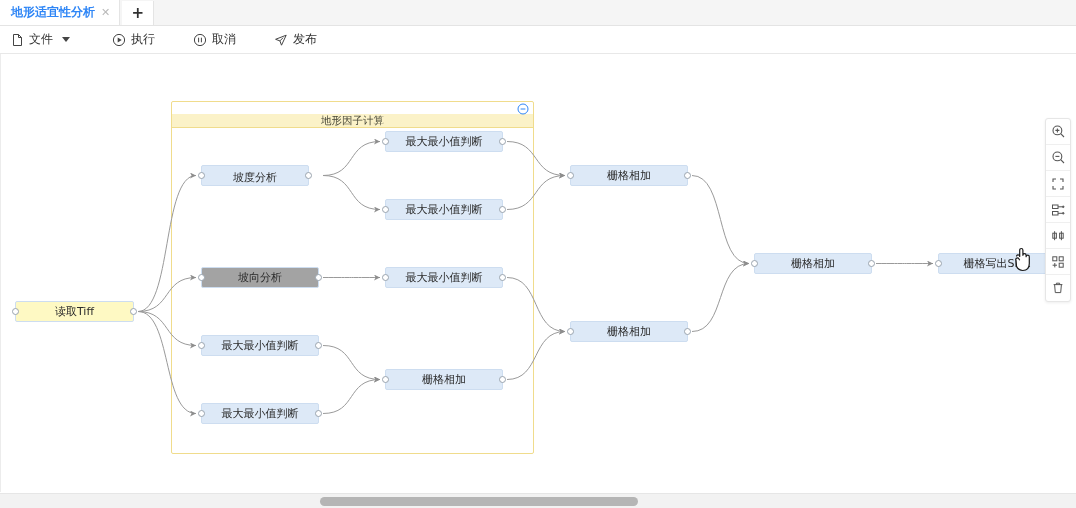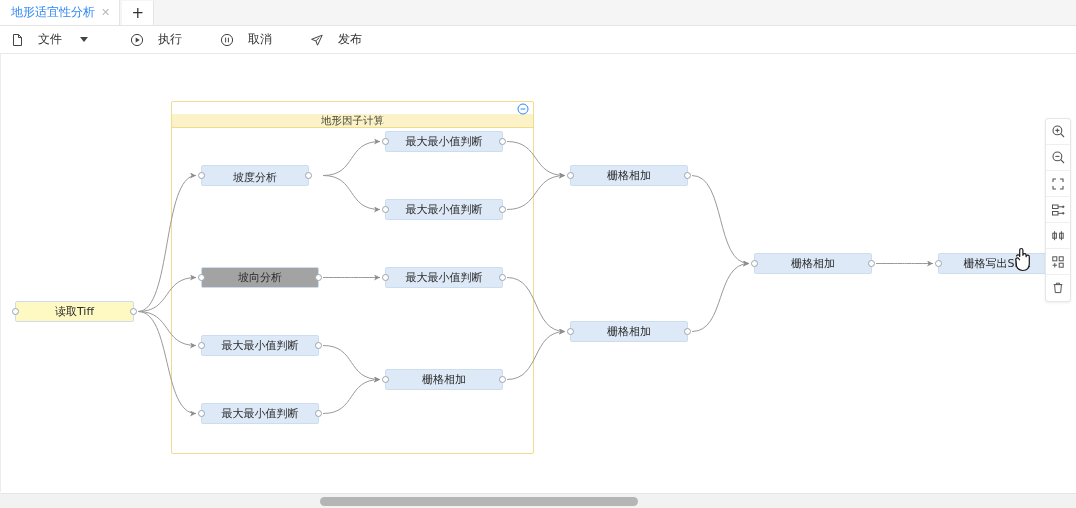--- a/index.html
+++ b/index.html
@@ -9,21 +9,21 @@
     font-size: 12px;
     color: #333;
     background: #ffffff;
   }
   #app { position:relative; width:1076px; height:508px; overflow:hidden; background:#fff; }
 
   
   .tabbar {
     position:absolute; left:0; top:0; width:1076px; height:26px;
     background:#f5f5f5; border-bottom:1px solid #e4e4e4;
-    display:flex; align-items:flex-end;
+    display:flex; align-items:flex-end;font-weight:bold;
   }
   .tab {
     height:26px; display:flex; align-items:center; gap:6px;
     padding:0 9px 0 11px; background:#ffffff;
     border-right:1px solid #e4e4e4;
     font-size:12px; color:#2f86f6;
     cursor:pointer;
   }
   .tab-label { white-space:nowrap; }
   .tab-close { color:#b9b9b9; font-size:11px; line-height:1; cursor:pointer; }
@@ -34,21 +34,21 @@
     border-right:1px solid #e4e4e4;
   }
 
   
   .toolbar {
     position:absolute; left:0; top:26px; width:1076px; height:28px;
     background:#ffffff; border-bottom:1px solid #e8e8e8;
     display:flex; align-items:center; padding-left:10px; gap:0px;
   }
   .tb-item {
-    display:flex; align-items:center; gap:14px;
+    display:flex; align-items:center; gap:5px;
     height:28px; padding:0 14px 0 0; margin-right:24px;
     font-size:12px; color:#333; cursor:pointer; white-space:nowrap;
   }
   .tb-item:first-child { margin-right:28px; }
   .tb-ico { width:14px; height:14px; display:inline-flex; align-items:center; justify-content:center; }
   .tb-ico svg { display:block; }
   .caret {
     width:0;height:0;border-left:4px solid transparent;border-right:4px solid transparent;
     border-top:5px solid #444; margin-left:4px;
   }

